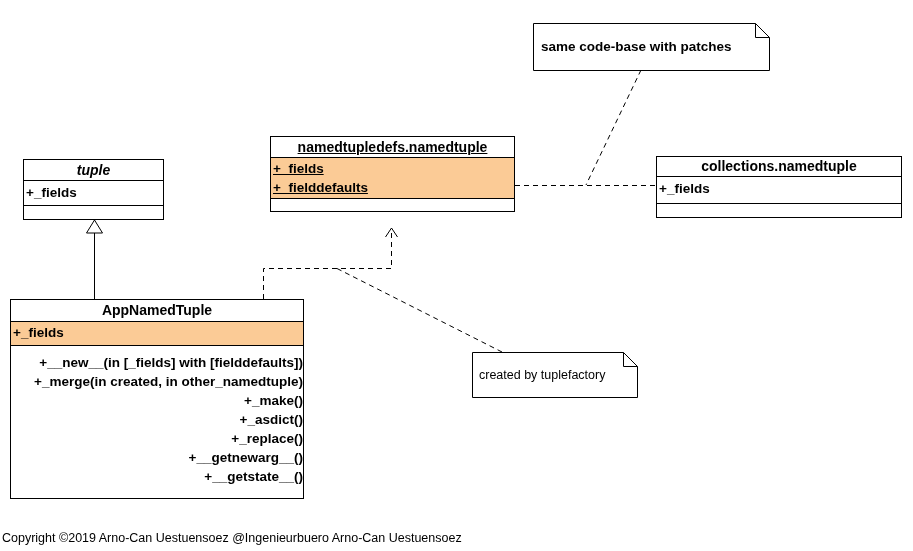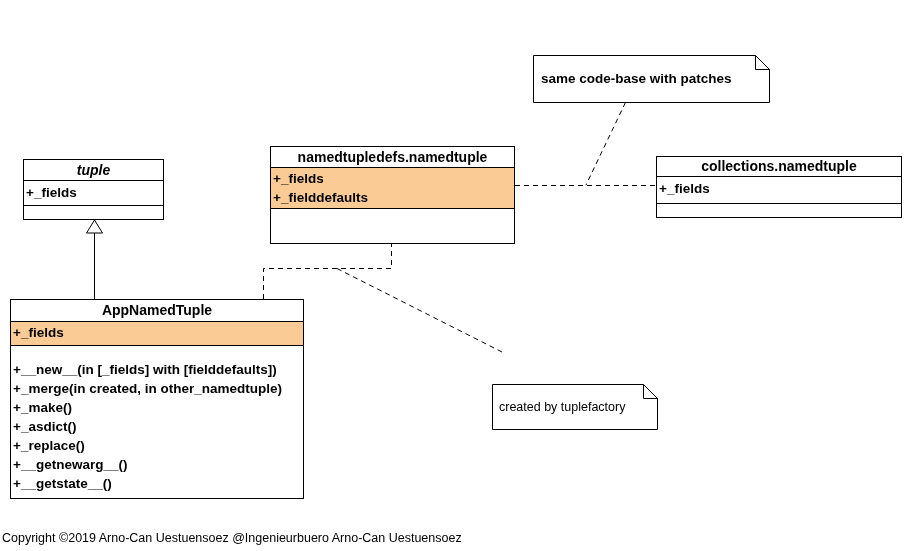--- a/index.html
+++ b/index.html
@@ -60,21 +60,20 @@
   .cls-empty { flex: 1 1 auto; }
   .member-row {
     font-weight: bold;
     font-size: 13.5px;
     line-height: 19px;
     padding-left: 2px;
     white-space: nowrap;
   }
   .note {
     position: absolute;
-    margin-top: 32px;
   }
   .note-shape { position: absolute; left: 0; top: 0; }
   .note-text {
     position: absolute;
     left: 8px;
     right: 16px;
     white-space: nowrap;
     overflow: hidden;
   }
   .note-text.bold { font-weight: bold; font-size: 13.5px; }
@@ -114,21 +113,21 @@
   </svg>
 
   <div class="uml-class" style="left:23px; top:159px; width:141px; height:61px;">
     <div class="cls-title italic" style="height:20px; line-height:20px;">tuple</div>
     <div class="cls-section" style="height:24px;">
       <div class="member-row" style="line-height:23px;">+_fields</div>
     </div>
     <div class="cls-empty"></div>
   </div>
 
-  <div class="uml-class" style="left:270px; top:146px; width:245px; height:98px;">
+  <div class="uml-class" style="left:270px; top:136px; width:245px; height:76px;text-decoration:underline;">
     <div class="cls-title" style="height:20px; line-height:20px;">namedtupledefs.namedtuple</div>
     <div class="cls-section highlight" style="height:39px; padding-top:1px;">
       <div class="member-row">+_fields</div>
       <div class="member-row">+_fielddefaults</div>
     </div>
     <div class="cls-empty"></div>
   </div>
 
   <div class="uml-class" style="left:656px; top:156px; width:246px; height:62px;">
     <div class="cls-title" style="height:19px; line-height:19px;">collections.namedtuple</div>
@@ -136,40 +135,40 @@
       <div class="member-row" style="line-height:24px;">+_fields</div>
     </div>
     <div class="cls-empty"></div>
   </div>
 
   <div class="uml-class" style="left:10px; top:299px; width:294px; height:200px;">
     <div class="cls-title" style="height:21px; line-height:21px;">AppNamedTuple</div>
     <div class="cls-section highlight" style="height:23px;">
       <div class="member-row" style="line-height:22px;">+_fields</div>
     </div>
-    <div class="cls-empty" style="padding-top:14px;">
+    <div class="cls-empty" style="padding-top:7px;text-align:right;">
       <div class="member-row">+__new__(in [_fields] with [fielddefaults])</div>
       <div class="member-row">+_merge(in created, in other_namedtuple)</div>
       <div class="member-row">+_make()</div>
       <div class="member-row">+_asdict()</div>
       <div class="member-row">+_replace()</div>
       <div class="member-row">+__getnewarg__()</div>
       <div class="member-row">+__getstate__()</div>
     </div>
   </div>
 
   <div class="note" style="left:533px; top:23px; width:237px; height:48px;">
     <svg class="note-shape" width="237" height="48" viewBox="0 0 237 48">
       <polygon points="0.5,0.5 222.5,0.5 236.5,14.5 236.5,47.5 0.5,47.5" fill="#ffffff" stroke="#000000" stroke-width="1"></polygon>
       <polyline points="222.5,0.5 222.5,14.5 236.5,14.5" fill="none" stroke="#000000" stroke-width="1"></polyline>
     </svg>
     <div class="note-text bold" style="top:16px;">same code-base with patches</div>
   </div>
 
-  <div class="note" style="left:492px; top:352px; width:166px; height:57px;">
+  <div class="note" style="left:472px; top:352px; width:166px; height:57px;">
     <svg class="note-shape" width="166" height="46" viewBox="0 0 166 46">
       <polygon points="0.5,0.5 151.5,0.5 165.5,14.5 165.5,45.5 0.5,45.5" fill="#ffffff" stroke="#000000" stroke-width="1"></polygon>
       <polyline points="151.5,0.5 151.5,14.5 165.5,14.5" fill="none" stroke="#000000" stroke-width="1"></polyline>
     </svg>
     <div class="note-text plain" style="top:16px; left:7px;">created by tuplefactory</div>
   </div>
 
   <div class="copyright">Copyright ©2019 Arno-Can Uestuensoez @Ingenieurbuero Arno-Can Uestuensoez</div>
 
 </div>

